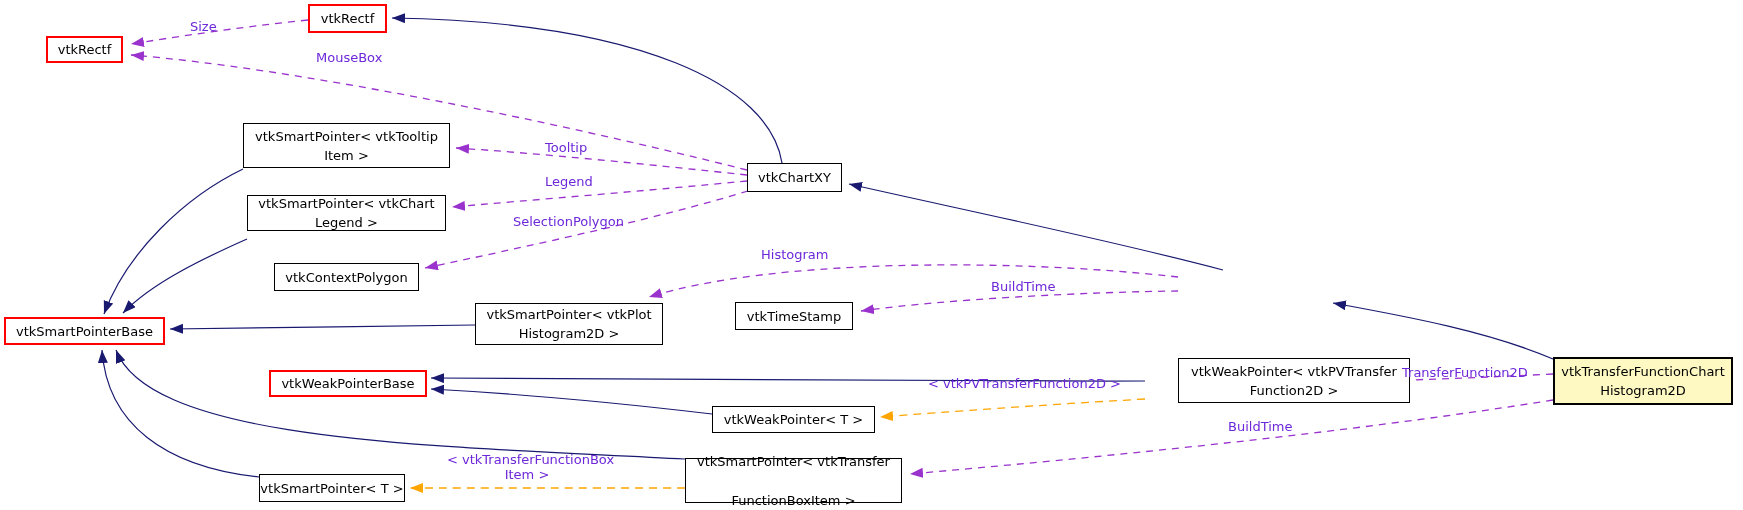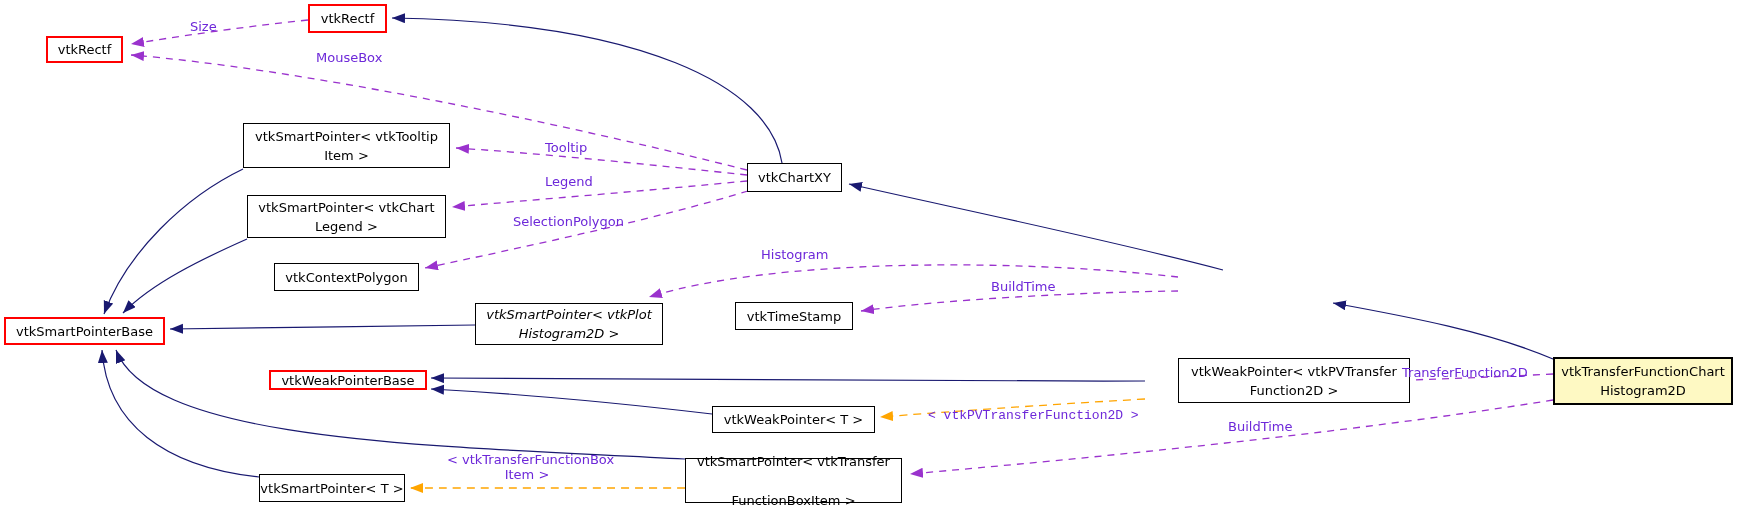--- a/index.html
+++ b/index.html
@@ -63,35 +63,35 @@
   <div class="node truncated" style="left:46px;top:36px;width:77px;height:27px;">
     <span>vtkRectf</span>
   </div>
   <div class="node truncated" style="left:308px;top:4px;width:79px;height:29px;">
     <span>vtkRectf</span>
   </div>
   <div class="node" style="left:243px;top:123px;width:207px;height:45px;">
     <span>vtkSmartPointer&lt; vtkTooltip</span>
     <span>Item &gt;</span>
   </div>
-  <div class="node" style="left:247px;top:195px;width:199px;height:43px;justify-content:center;">
+  <div class="node" style="left:247px;top:195px;width:199px;height:36px;justify-content:center;">
     <span>vtkSmartPointer&lt; vtkChart</span>
     <span>Legend &gt;</span>
   </div>
   <div class="node" style="left:274px;top:263px;width:145px;height:28px;">
     <span>vtkContextPolygon</span>
   </div>
   <div class="node truncated" style="left:4px;top:317px;width:161px;height:28px;">
     <span>vtkSmartPointerBase</span>
   </div>
-  <div class="node" style="left:475px;top:303px;width:188px;height:42px;font-style:italic;">
+  <div class="node" style="left:475px;top:303px;width:188px;height:42px;">
     <span>vtkSmartPointer&lt; vtkPlot</span>
     <span>Histogram2D &gt;</span>
   </div>
-  <div class="node truncated" style="left:269px;top:370px;width:158px;height:20px;">
+  <div class="node truncated" style="left:269px;top:370px;width:158px;height:27px;">
     <span>vtkWeakPointerBase</span>
   </div>
   <div class="node" style="left:712px;top:406px;width:163px;height:27px;">
     <span>vtkWeakPointer&lt; T &gt;</span>
   </div>
   <div class="node" style="left:259px;top:474px;width:146px;height:28px;">
     <span>vtkSmartPointer&lt; T &gt;</span>
   </div>
   <div class="node" style="left:685px;top:458px;width:217px;height:45px;gap:20px;">
     <span>vtkSmartPointer&lt; vtkTransfer</span>
@@ -114,19 +114,19 @@
 
   <span class="edge-label" style="left:190px;top:19px;">Size</span>
   <span class="edge-label" style="left:316px;top:50px;">MouseBox</span>
   <span class="edge-label" style="left:545px;top:140px;">Tooltip</span>
   <span class="edge-label" style="left:545px;top:174px;">Legend</span>
   <span class="edge-label" style="left:513px;top:214px;">SelectionPolygon</span>
   <span class="edge-label" style="left:761px;top:247px;">Histogram</span>
   <span class="edge-label" style="left:991px;top:279px;">BuildTime</span>
   <span class="edge-label" style="left:1402px;top:365px;">TransferFunction2D</span>
   <span class="edge-label" style="left:1228px;top:419px;">BuildTime</span>
-  <span class="edge-label" style="left:928px;top:408px;font-family:Liberation Mono, monospace;">&lt; vtkPVTransferFunction2D &gt;</span>
+  <span class="edge-label" style="left:928px;top:376px;">&lt; vtkPVTransferFunction2D &gt;</span>
   <div class="edge-label center" style="left:447px;top:452px;width:160px;">
     <span style="display:block;">&lt; vtkTransferFunctionBox</span>
     <span style="display:block;">Item &gt;</span>
   </div>
 
 </div>
 
 </body></html>

